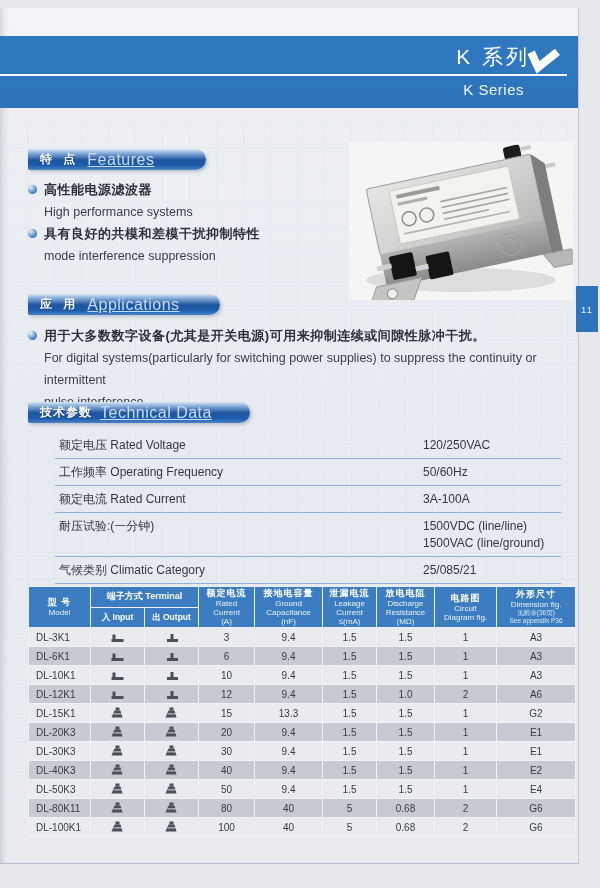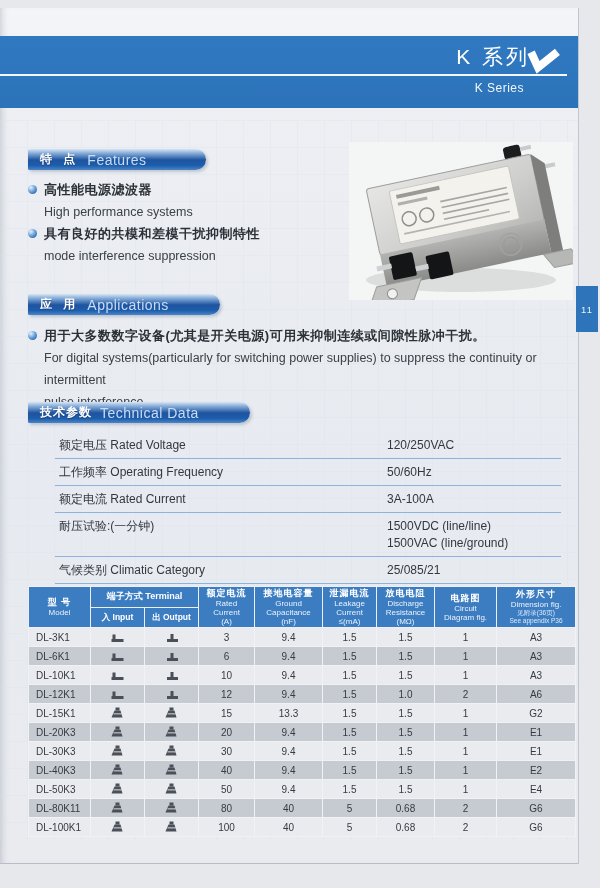--- a/index.html
+++ b/index.html
@@ -21,47 +21,47 @@
     background-image:linear-gradient(#d9e1ec 1px,transparent 1px),
                      linear-gradient(90deg,#d9e1ec 1px,transparent 1px);
     background-size:27px 27px;opacity:.28;pointer-events:none;
   }
   
   .banner{position:absolute;left:0;top:28px;width:578px;height:72px;
     background:linear-gradient(180deg,#3079c1 0%,#2c73b9 100%);}
   .banner-line{position:absolute;left:0;top:38px;width:567px;height:2px;background:#f4f8fc;}
   .series-cn{position:absolute;right:48px;top:7px;font-size:21px;letter-spacing:3px;color:#ffffff;}
   .series-arrow{position:absolute;right:18px;top:11px;}
-  .series-en{position:absolute;right:54px;top:45px;font-size:12px;color:#f2f7fc;letter-spacing:.5px;}
+  .series-en{position:absolute;right:54px;top:45px;font-size:15px;color:#f2f7fc;letter-spacing:.5px;}
   
   .sec-bar{
     position:absolute;height:21px;
     background:linear-gradient(180deg,#d8e5f4 0%,#86add9 20%,#1f549f 52%,#1c5dac 78%,#4c84c5 100%);
     border-radius:2px 13px 13px 2px;
     display:flex;align-items:center;padding-left:12px;box-sizing:border-box;
     box-shadow:2px 2px 3px rgba(60,80,110,.25);
   }
   .sec-bar::after{
     content:"";position:absolute;right:-20px;top:7px;width:34px;height:12px;
     background:linear-gradient(90deg,rgba(110,150,200,.75),rgba(190,210,235,0));
     border-radius:0 12px 12px 0;transform:skewX(-28deg);z-index:-1;
   }
   .sec-cn{font-size:12px;font-weight:bold;color:#ffffff;letter-spacing:4px;margin-right:8px;text-shadow:0 1px 1px rgba(20,40,80,.5);}
-  .sec-en{font-size:14px;color:#c8ddf5;letter-spacing:.5px;}
+  .sec-en{font-size:16px;color:#c8ddf5;letter-spacing:.5px;text-decoration:underline;}
   
   .blist{position:absolute;}
   .txt-line{display:flex;align-items:flex-start;line-height:22px;padding-left:16px;}
   .txt-line.first{padding-left:0;}
   .bullet{flex:0 0 9px;width:9px;height:9px;margin:6px 7px 0 0;border-radius:50%;
     background:radial-gradient(circle at 32% 28%,#e8f2fc,#71a5da 45%,#1b59a6 90%);}
   .txt-line .cn{font-size:13px;font-weight:600;color:#2c3137;letter-spacing:.5px;}
   .txt-line .en{font-size:12.5px;color:#3b4147;}
   
   .tech-table{position:absolute;left:55px;top:424px;width:506px;}
-  .tech-row{display:flex;border-bottom:1px solid #8db2db;padding:5px 0 4px 0;}
+  .tech-row{display:flex;border-bottom:1px solid #8db2db;padding:5px 0 4px 0;gap:36px;}
   .tech-label{flex:0 0 328px;font-size:12px;color:#33383f;line-height:17px;padding-left:4px;}
   .tech-value{flex:1;font-size:12px;color:#33383f;line-height:17px;}
   
   .model-table{position:absolute;left:28px;top:578px;}
   table{border-collapse:collapse;table-layout:fixed;width:547px;}
   thead th{
     background:#3c7dc1;color:#ffffff;border:1px solid #edf1f7;
     padding:1px 0;vertical-align:middle;font-weight:bold;
   }
   .h-cn{display:block;font-size:9px;letter-spacing:1px;line-height:11px;}

